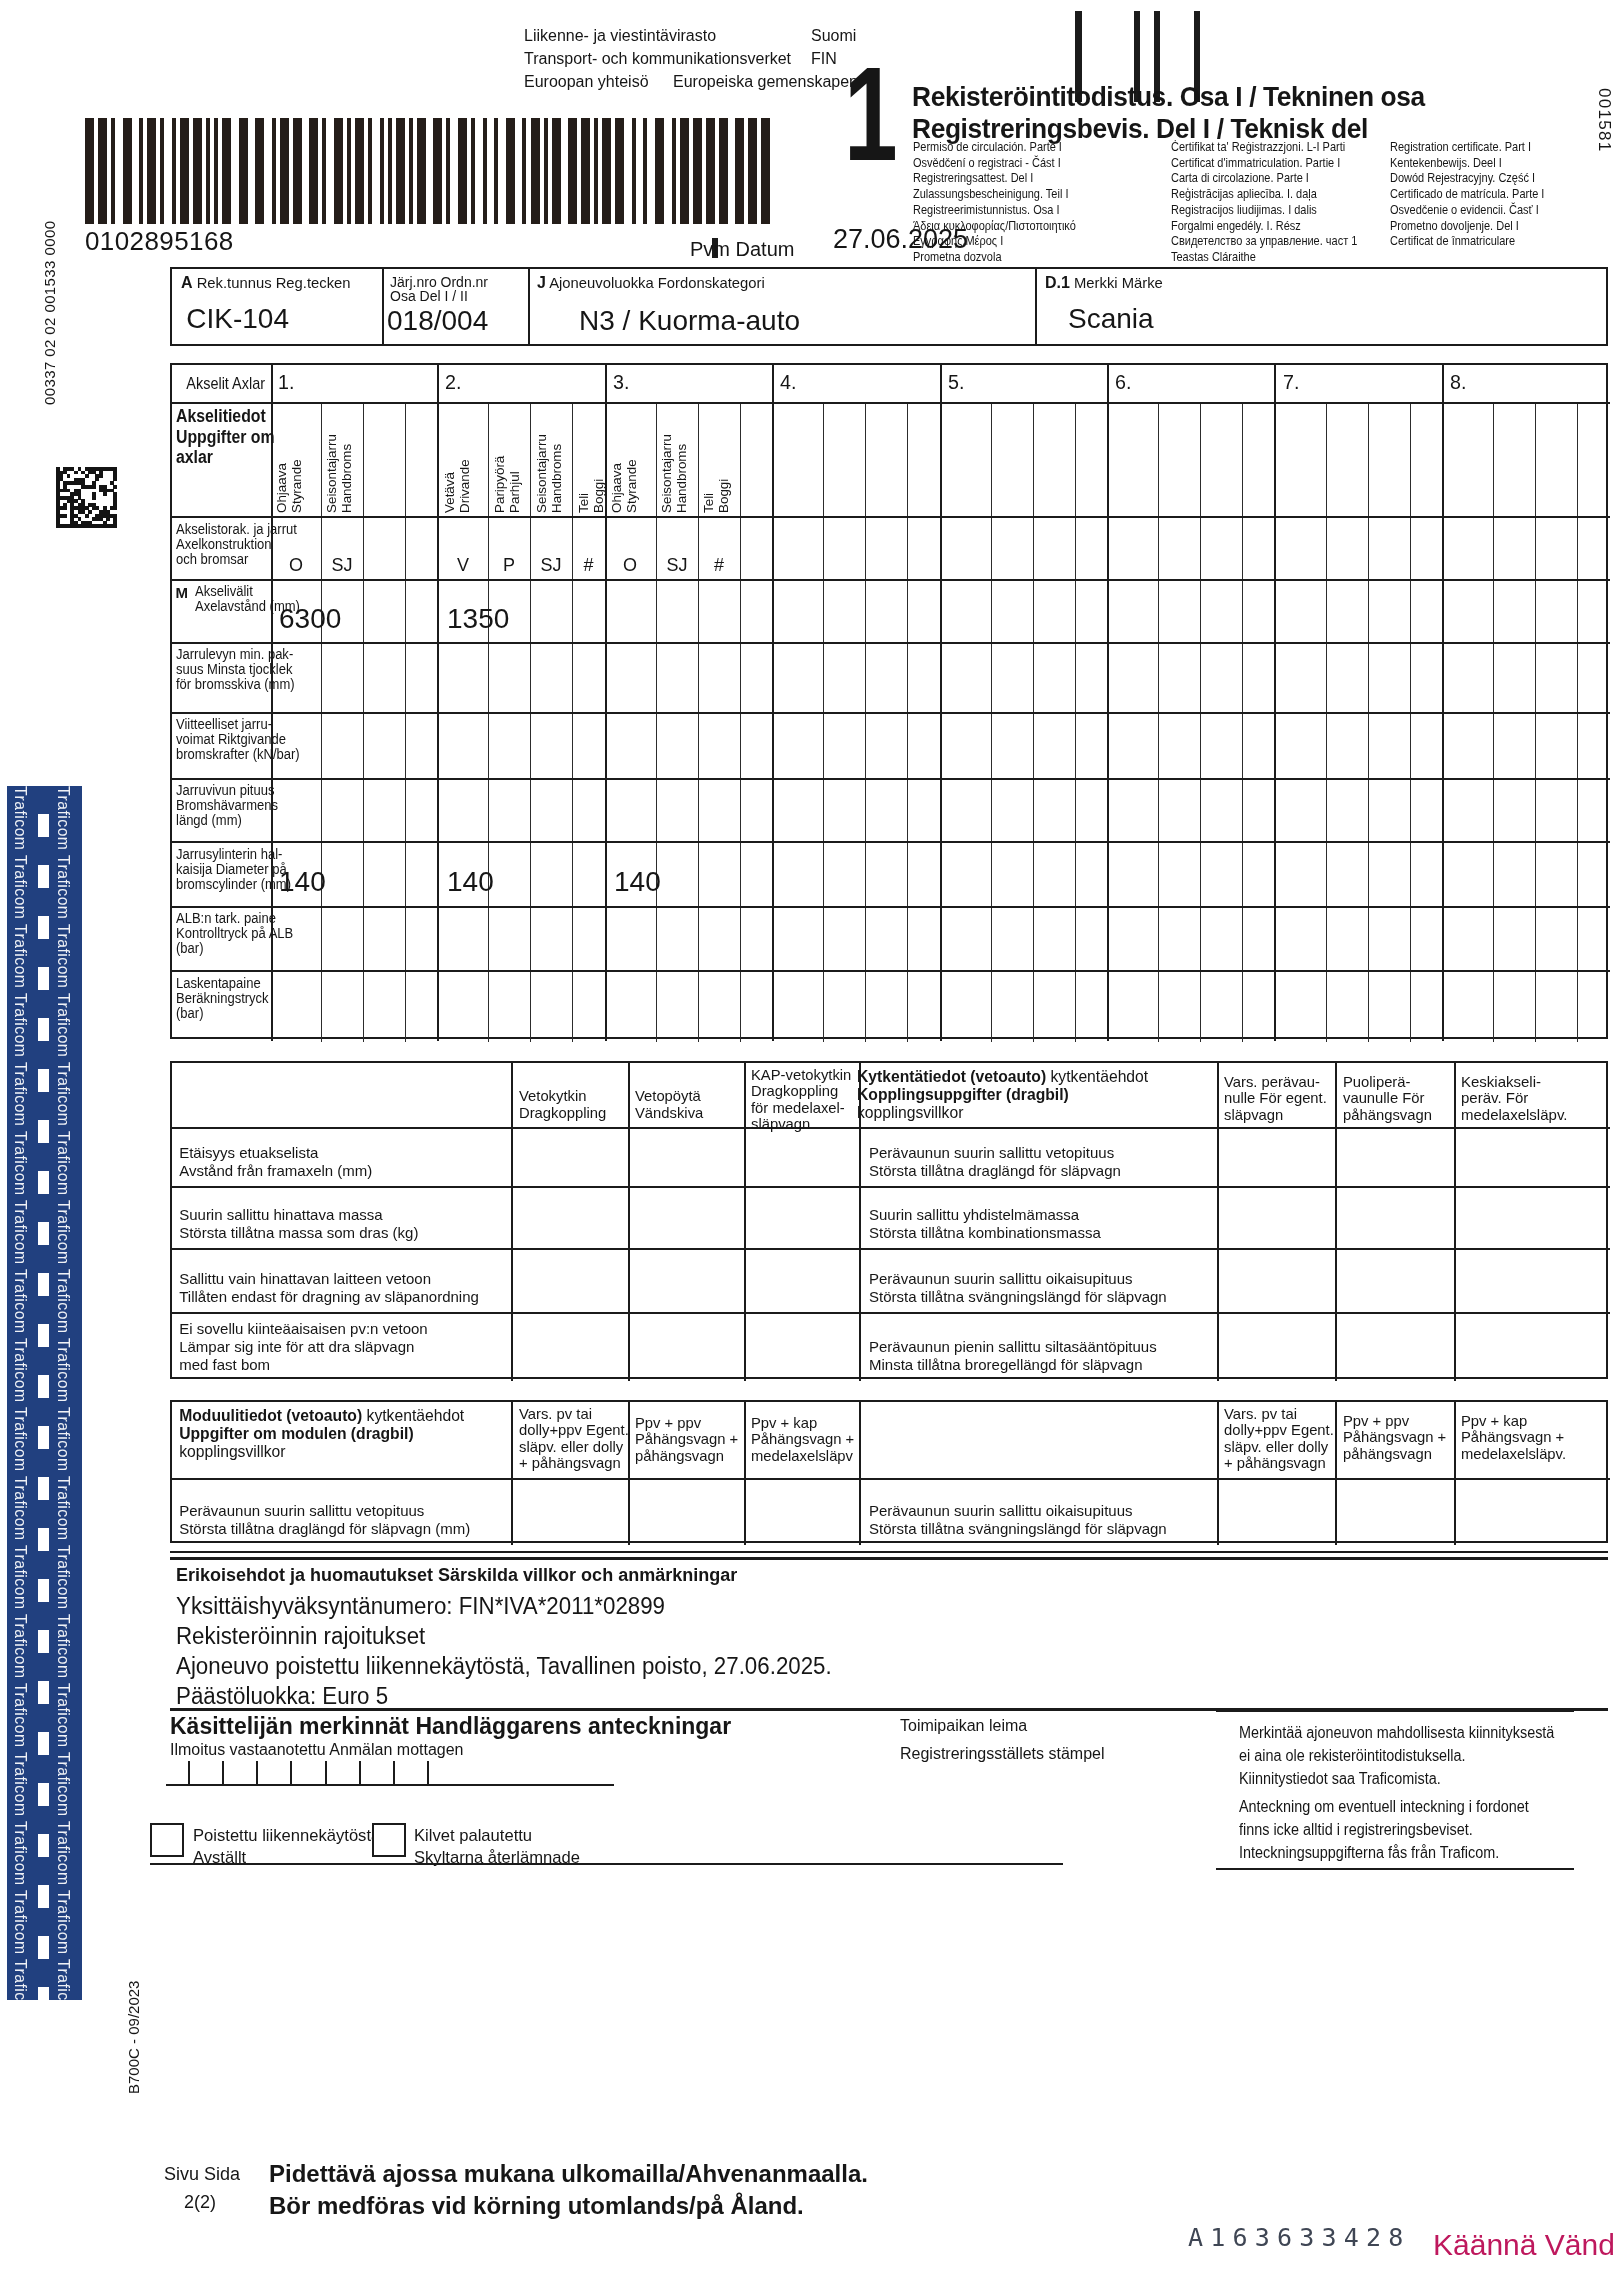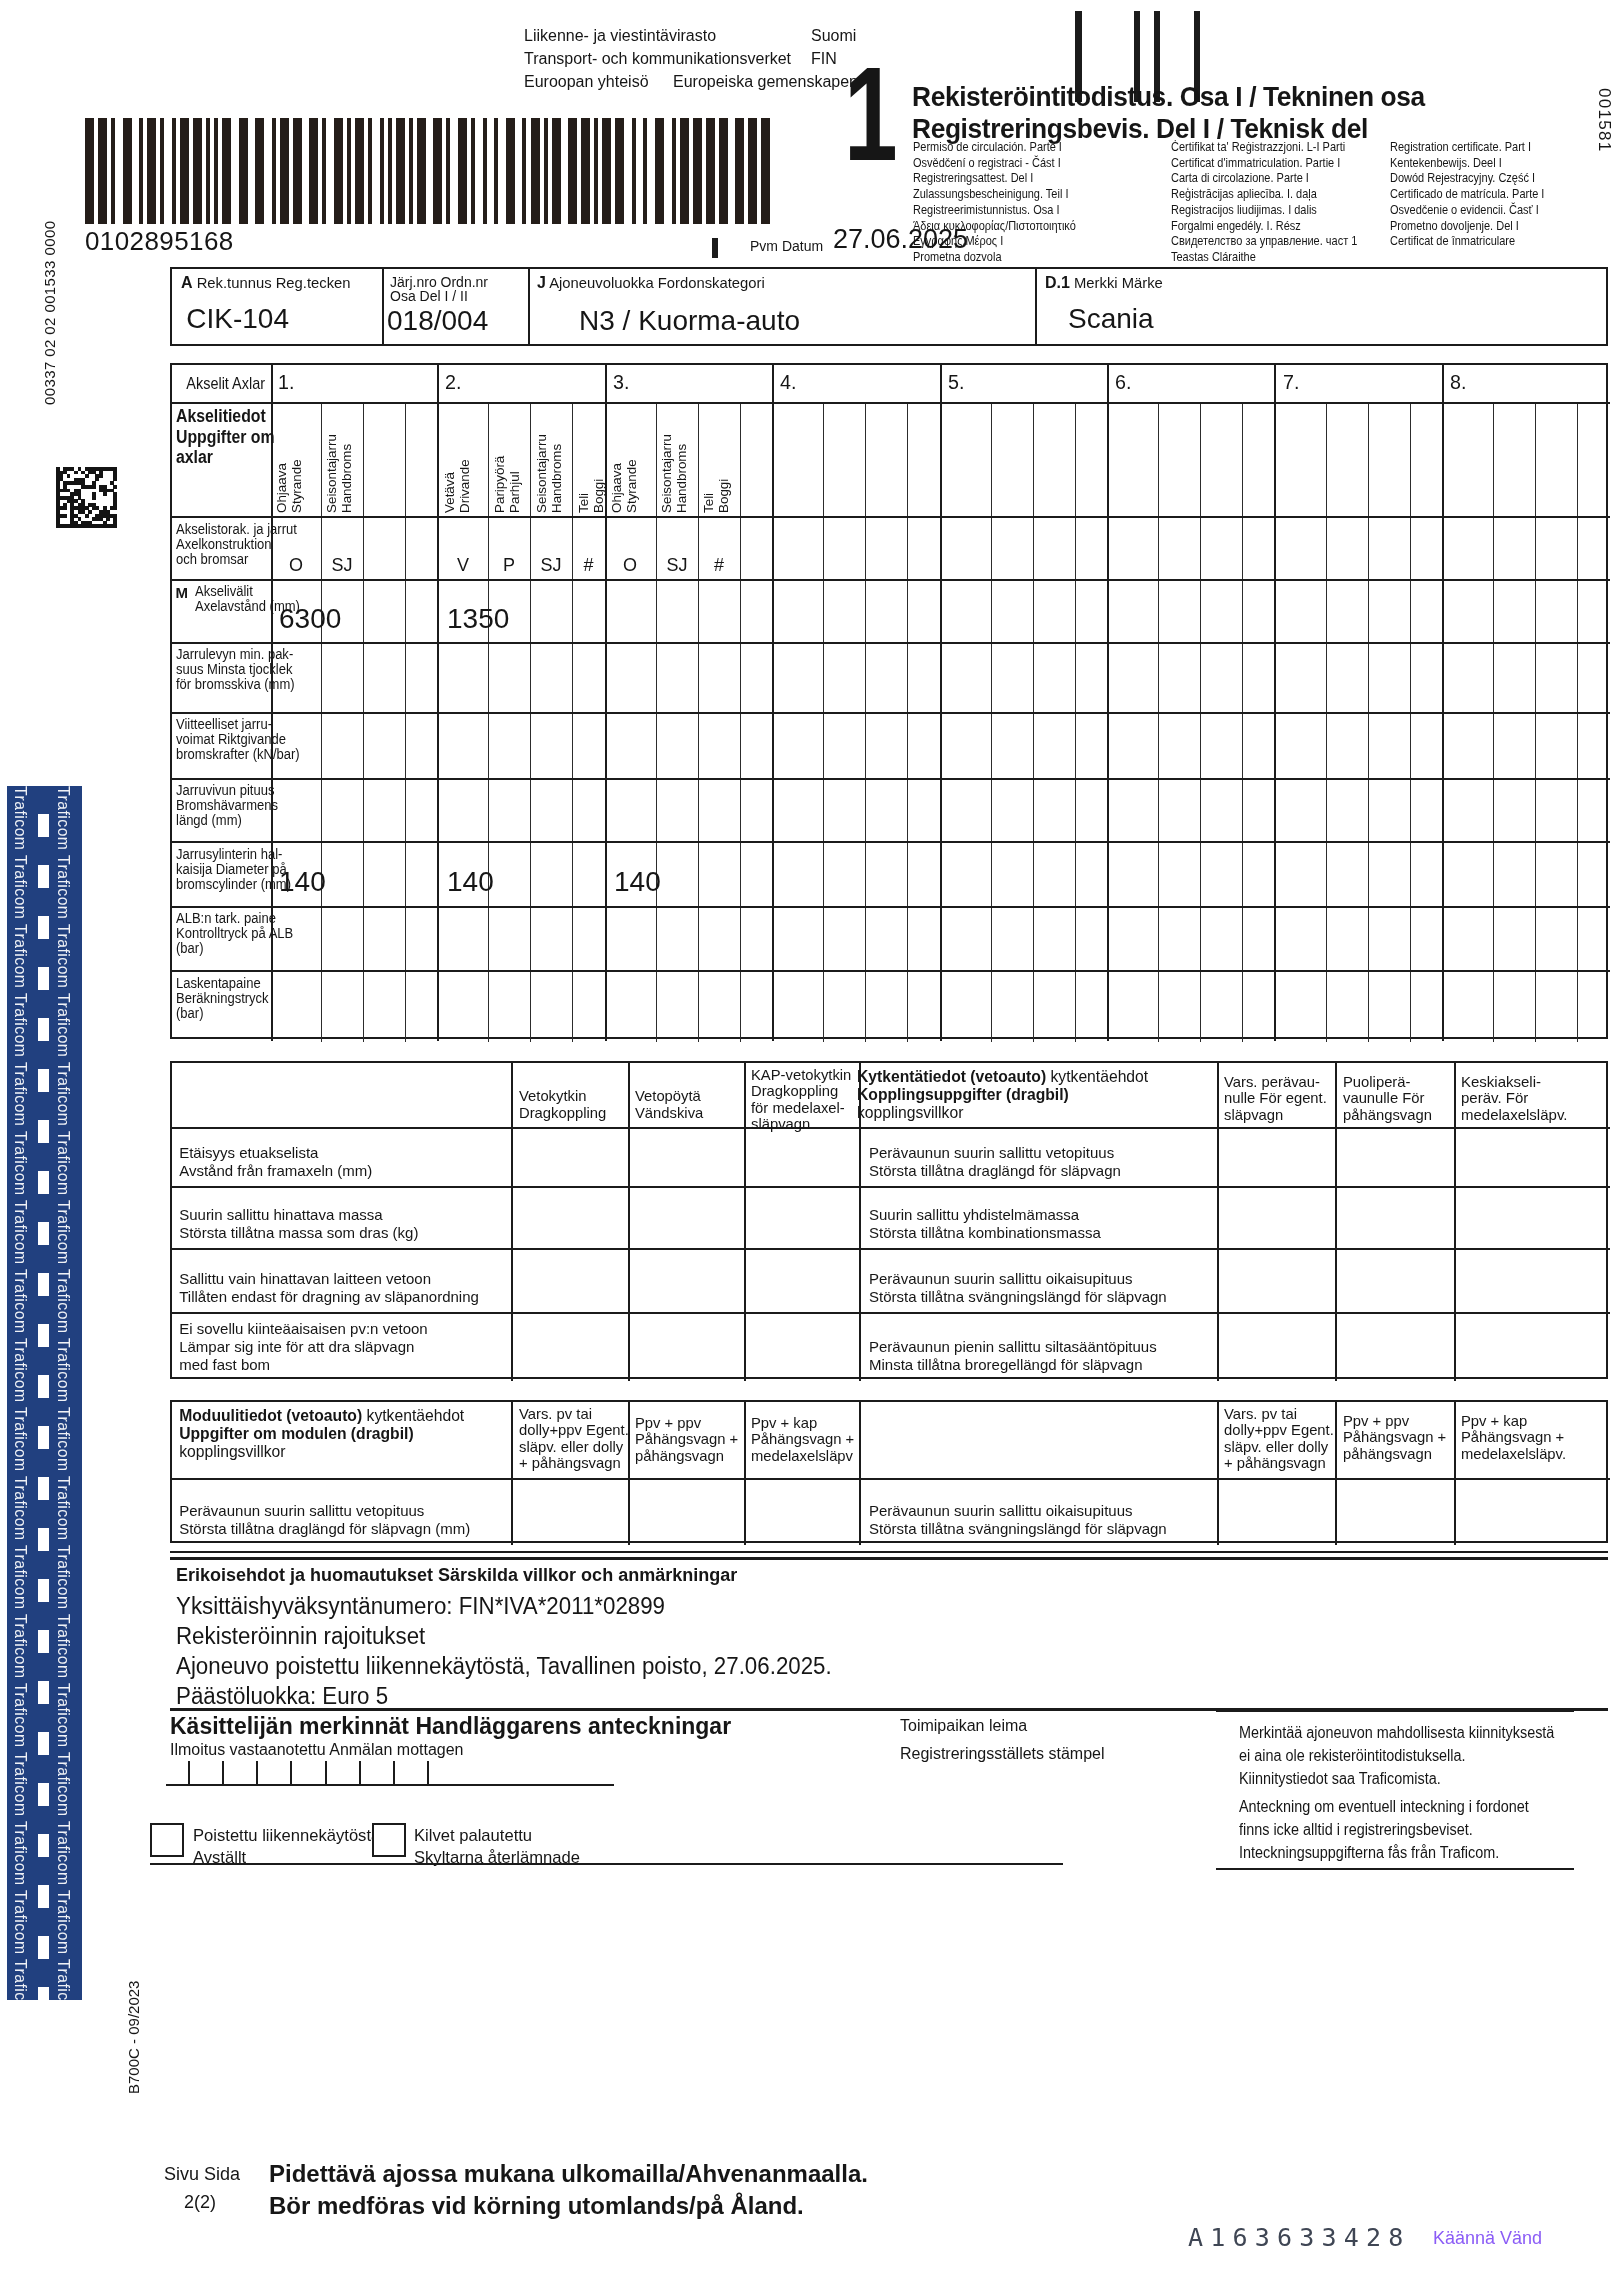--- a/index.html
+++ b/index.html
@@ -130,21 +130,21 @@
       <div style="left: 608px; top: 0px; width: 9px; height: 100%; background: rgb(36, 29, 25);"></div>
       <div style="left: 621px; top: 0px; width: 9px; height: 100%; background: rgb(36, 29, 25);"></div>
       <div style="left: 634px; top: 0px; width: 9px; height: 100%; background: rgb(36, 29, 25);"></div>
       <div style="left: 650px; top: 0px; width: 9px; height: 100%; background: rgb(36, 29, 25);"></div>
       <div style="left: 663px; top: 0px; width: 9px; height: 100%; background: rgb(36, 29, 25);"></div>
       <div style="left: 676px; top: 0px; width: 9px; height: 100%; background: rgb(36, 29, 25);"></div>
     </div>
   <div class="nw" style="left:85px;top:226px;font-size:26px;letter-spacing:0.4px">0102895168</div>
 
   <div class="fill" style="left:712px;top:238px;width:6.3px;height:19.7px"></div>
-  <div class="nw" style="left:750px;top:238px;font-size:14px">Pvm Datum</div>
+  <div class="nw" style="left:690px;top:238px;font-size:20px">Pvm Datum</div>
   <div class="nw" style="left:833px;top:224px;font-size:27px">27.06.2025</div>
 
   <div class="tbl" style="left:170px;top:267px;width:1438px;height:79px">
     <div class="fill" style="left:210px;top:0;width:2.1px;height:100%"></div>
     <div class="fill" style="left:356px;top:0;width:2.1px;height:100%"></div>
     <div class="fill" style="left:863px;top:0;width:2.1px;height:100%"></div>
     <div class="nw" style="left:9px;top:4.5px;font-size:14.8px">
       <span class="b" style="font-size:16px">A</span>
       <span>Rek.tunnus Reg.tecken</span>
     </div>
@@ -216,21 +216,21 @@
     </div>
   <div class="fill" style="left:1216px;top:1868px;width:358px;height:2.1px"></div>
 
   <div class="rot-up" style="left:125px;top:2094px;font-size:15px">B700C - 09/2023</div>
 
   <div class="nw" style="left:164px;top:2164px;font-size:18px">Sivu Sida</div>
   <div class="nw" style="left:184px;top:2192px;font-size:18px">2(2)</div>
   <div class="b nw" style="left:269px;top:2160px;font-size:24px">Pidettävä ajossa mukana ulkomailla/Ahvenanmaalla.</div>
   <div class="b nw" style="left:269px;top:2192px;font-size:24px">Bör medföras vid körning utomlands/på Åland.</div>
   <div class="nw" style="left:1188px;top:2223px;font-size:25px;font-family:'DejaVu Sans Mono',monospace;letter-spacing:7.2px;color:#3f4654">A163633428</div>
-  <div class="nw" style="left:1433px;top:2228px;font-size:18px;color:#8b5cf6">Käännä Vänd</div>
+  <div class="nw" style="left:1433px;top:2228px;font-size:30px;color:#be185d">Käännä Vänd</div>
 
 <div style="left: 7.2px; top: 786px; width: 75px; height: 1214px; background: rgb(33, 64, 127);">
       <div class="bandtxt" style="left: 3.6px;">Traficom Traficom Traficom Traficom Traficom Traficom Traficom Traficom Traficom Traficom Traficom Traficom Traficom Traficom Traficom Traficom Traficom Traficom Traficom Traficom Traficom Traficom Traficom Traficom Traficom Traficom Traficom Traficom Traficom Traficom Traficom Traficom Traficom Traficom Traficom Traficom Traficom Traficom Traficom Traficom </div>
       <div class="bandtxt" style="left: 47px;">Traficom Traficom Traficom Traficom Traficom Traficom Traficom Traficom Traficom Traficom Traficom Traficom Traficom Traficom Traficom Traficom Traficom Traficom Traficom Traficom Traficom Traficom Traficom Traficom Traficom Traficom Traficom Traficom Traficom Traficom Traficom Traficom Traficom Traficom Traficom Traficom Traficom Traficom Traficom Traficom </div>
       <div style="left: 31px; top: 0px; width: 10.7px; height: 100%; background: repeating-linear-gradient(transparent 0px, transparent 28px, rgb(255, 255, 255) 28px, rgb(255, 255, 255) 51px);"></div>
     </div>
     <div style="left: 56px; top: 467px; width: 61px; height: 61px;">
       <div style="left: 0px; top: 0px; width: 3.6px; height: 3.6px; background: rgb(20, 20, 20);"></div>
       <div style="left: 7.2px; top: 0px; width: 3.6px; height: 3.6px; background: rgb(20, 20, 20);"></div>
       <div style="left: 10.7px; top: 0px; width: 3.6px; height: 3.6px; background: rgb(20, 20, 20);"></div>

